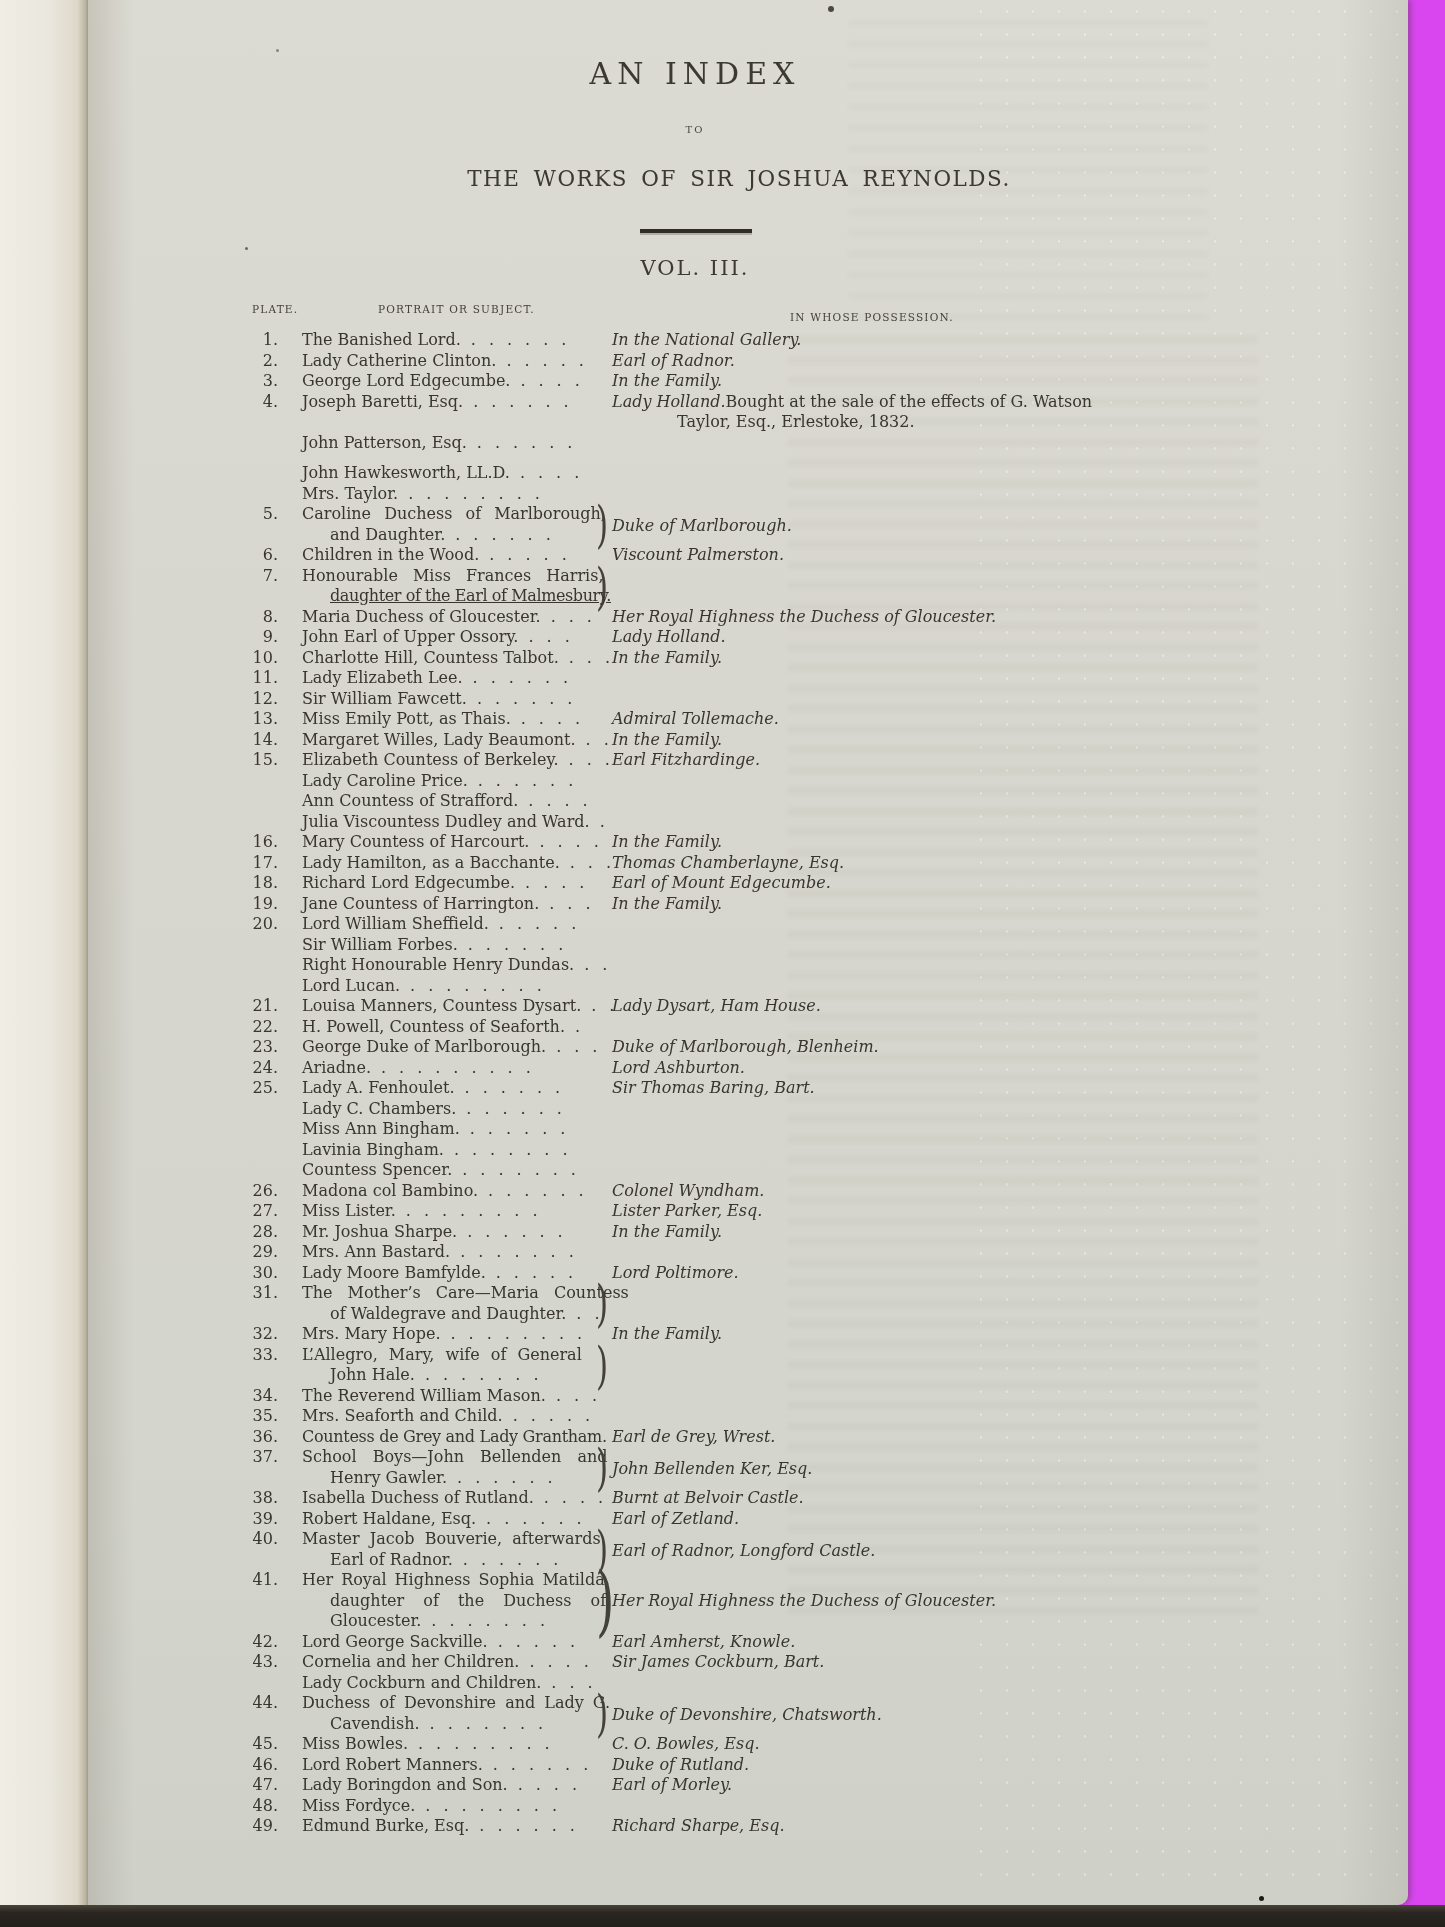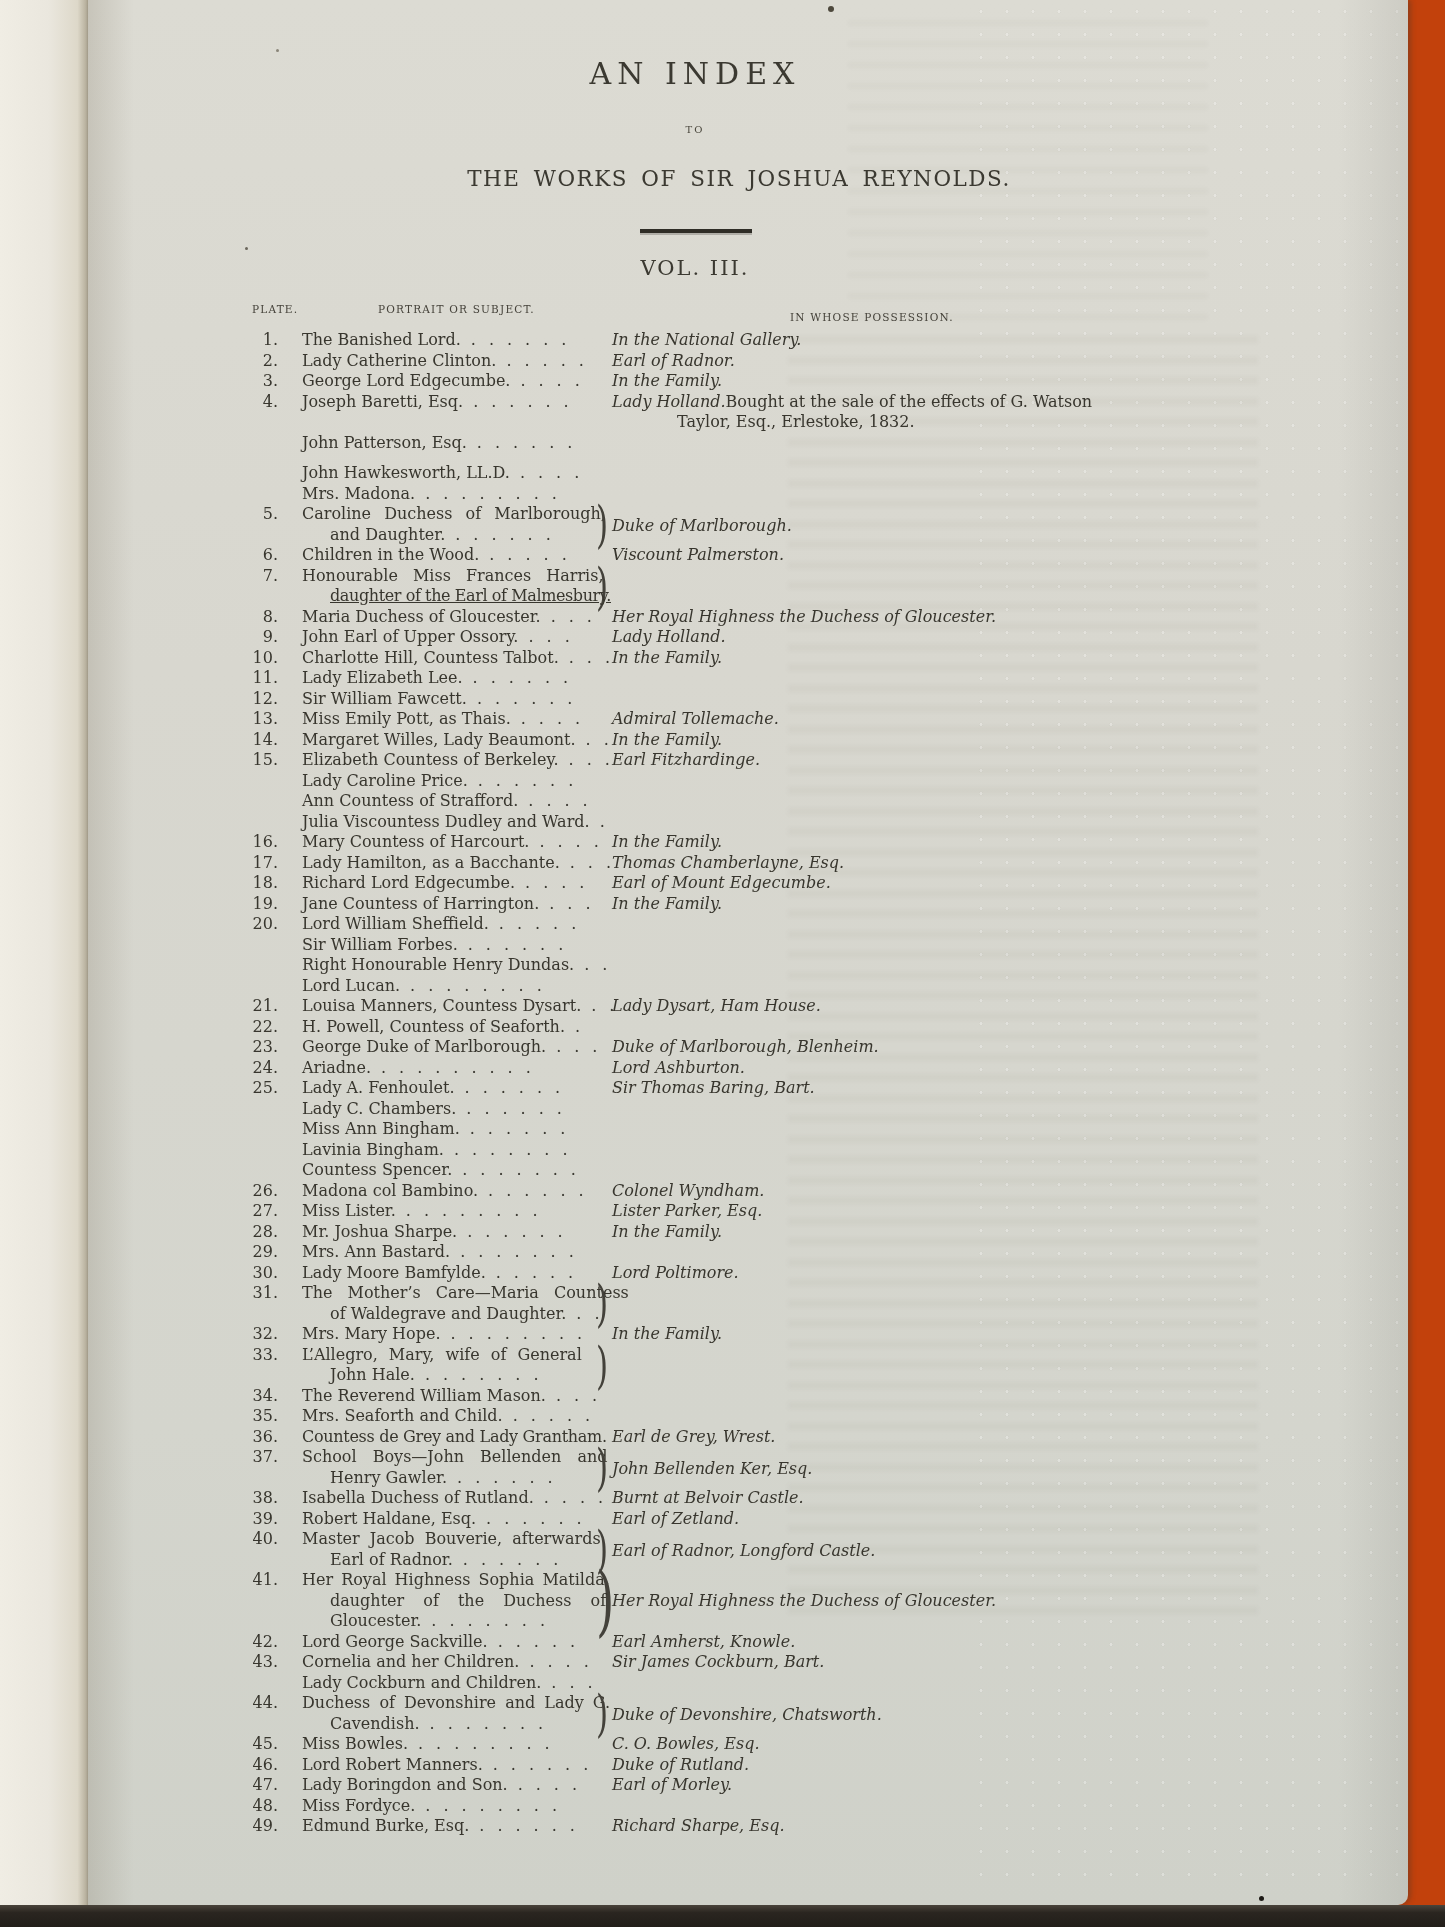--- a/index.html
+++ b/index.html
@@ -1,19 +1,19 @@
 <!DOCTYPE html>
 <html><head>
 <meta charset="utf-8">
 <style>
   html,body{margin:0;padding:0;}
   .canvas{
     position:relative;
     width:1445px;height:1927px;
-    background:#c2410c;
+    background:#d946ef;
     overflow:hidden;
     font-family:"DejaVu Serif","Liberation Serif",serif;
     color:#38362e;
   }
   
   .left-strip{
     position:absolute;left:0;top:0;width:88px;height:1905px;
     background:linear-gradient(90deg,#f0ede4 0%,#eae7de 55%,#ddd8c9 88%,#b7b09d 98%,#a49d8a 100%);
   }
   
@@ -114,21 +114,21 @@
     <div class="colhead ch-poss">IN WHOSE POSSESSION.</div>
 
     <div class="rows">
         <div class="row"><span class="num">1.</span><span class="subj">The Banished Lord.</span><span class="dots">......</span><span class="poss"><i>In the National Gallery.</i></span></div>
         <div class="row"><span class="num">2.</span><span class="subj">Lady Catherine Clinton.</span><span class="dots">.....</span><span class="poss"><i>Earl of Radnor.</i></span></div>
         <div class="row"><span class="num">3.</span><span class="subj">George Lord Edgecumbe.</span><span class="dots">....</span><span class="poss"><i>In the Family.</i></span></div>
         <div class="row"><span class="num">4.</span><span class="subj">Joseph Baretti, Esq.</span><span class="dots">......</span><span class="poss"><i>Lady Holland.</i><span class="rom">Bought at the sale of the effects of G. Watson</span></span></div>
         <div class="row"><span class="num"></span><span class="subj"></span><span class="poss pind">Taylor, Esq., Erlestoke, 1832.</span></div>
         <div class="row"><span class="num"></span><span class="subj">John Patterson, Esq.</span><span class="dots">......</span></div>
         <div class="row" style="margin-top: 10px;"><span class="num"></span><span class="subj">John Hawkesworth, LL.D.</span><span class="dots">....</span></div>
-        <div class="row"><span class="num"></span><span class="subj">Mrs. Madona.</span><span class="dots">........</span></div>
+        <div class="row"><span class="num"></span><span class="subj">Mrs. Taylor.</span><span class="dots">........</span></div>
         <div class="row"><span class="num">5.</span><span class="subj" style="word-spacing: 8px;">Caroline Duchess of Marlborough,</span><span class="brace b2">)</span></div>
         <div class="row"><span class="num"></span><span class="subj ind">and Daughter.</span><span class="dots">......</span><span class="poss raise"><i>Duke of Marlborough.</i></span></div>
         <div class="row"><span class="num">6.</span><span class="subj">Children in the Wood.</span><span class="dots">.....</span><span class="poss"><i>Viscount Palmerston.</i></span></div>
         <div class="row"><span class="num">7.</span><span class="subj" style="word-spacing: 10px;">Honourable Miss Frances Harris,</span><span class="brace b2">)</span></div>
         <div class="row"><span class="num"></span><span class="subj ind" style="letter-spacing: -0.4px; text-decoration: underline;">daughter of the Earl of Malmesbury.</span></div>
         <div class="row"><span class="num">8.</span><span class="subj">Maria Duchess of Gloucester.</span><span class="dots">...</span><span class="poss"><i>Her Royal Highness the Duchess of Gloucester.</i></span></div>
         <div class="row"><span class="num">9.</span><span class="subj">John Earl of Upper Ossory.</span><span class="dots">...</span><span class="poss"><i>Lady Holland.</i></span></div>
         <div class="row"><span class="num">10.</span><span class="subj">Charlotte Hill, Countess Talbot.</span><span class="dots">...</span><span class="poss"><i>In the Family.</i></span></div>
         <div class="row"><span class="num">11.</span><span class="subj">Lady Elizabeth Lee.</span><span class="dots">......</span></div>
         <div class="row"><span class="num">12.</span><span class="subj">Sir William Fawcett.</span><span class="dots">......</span></div>

